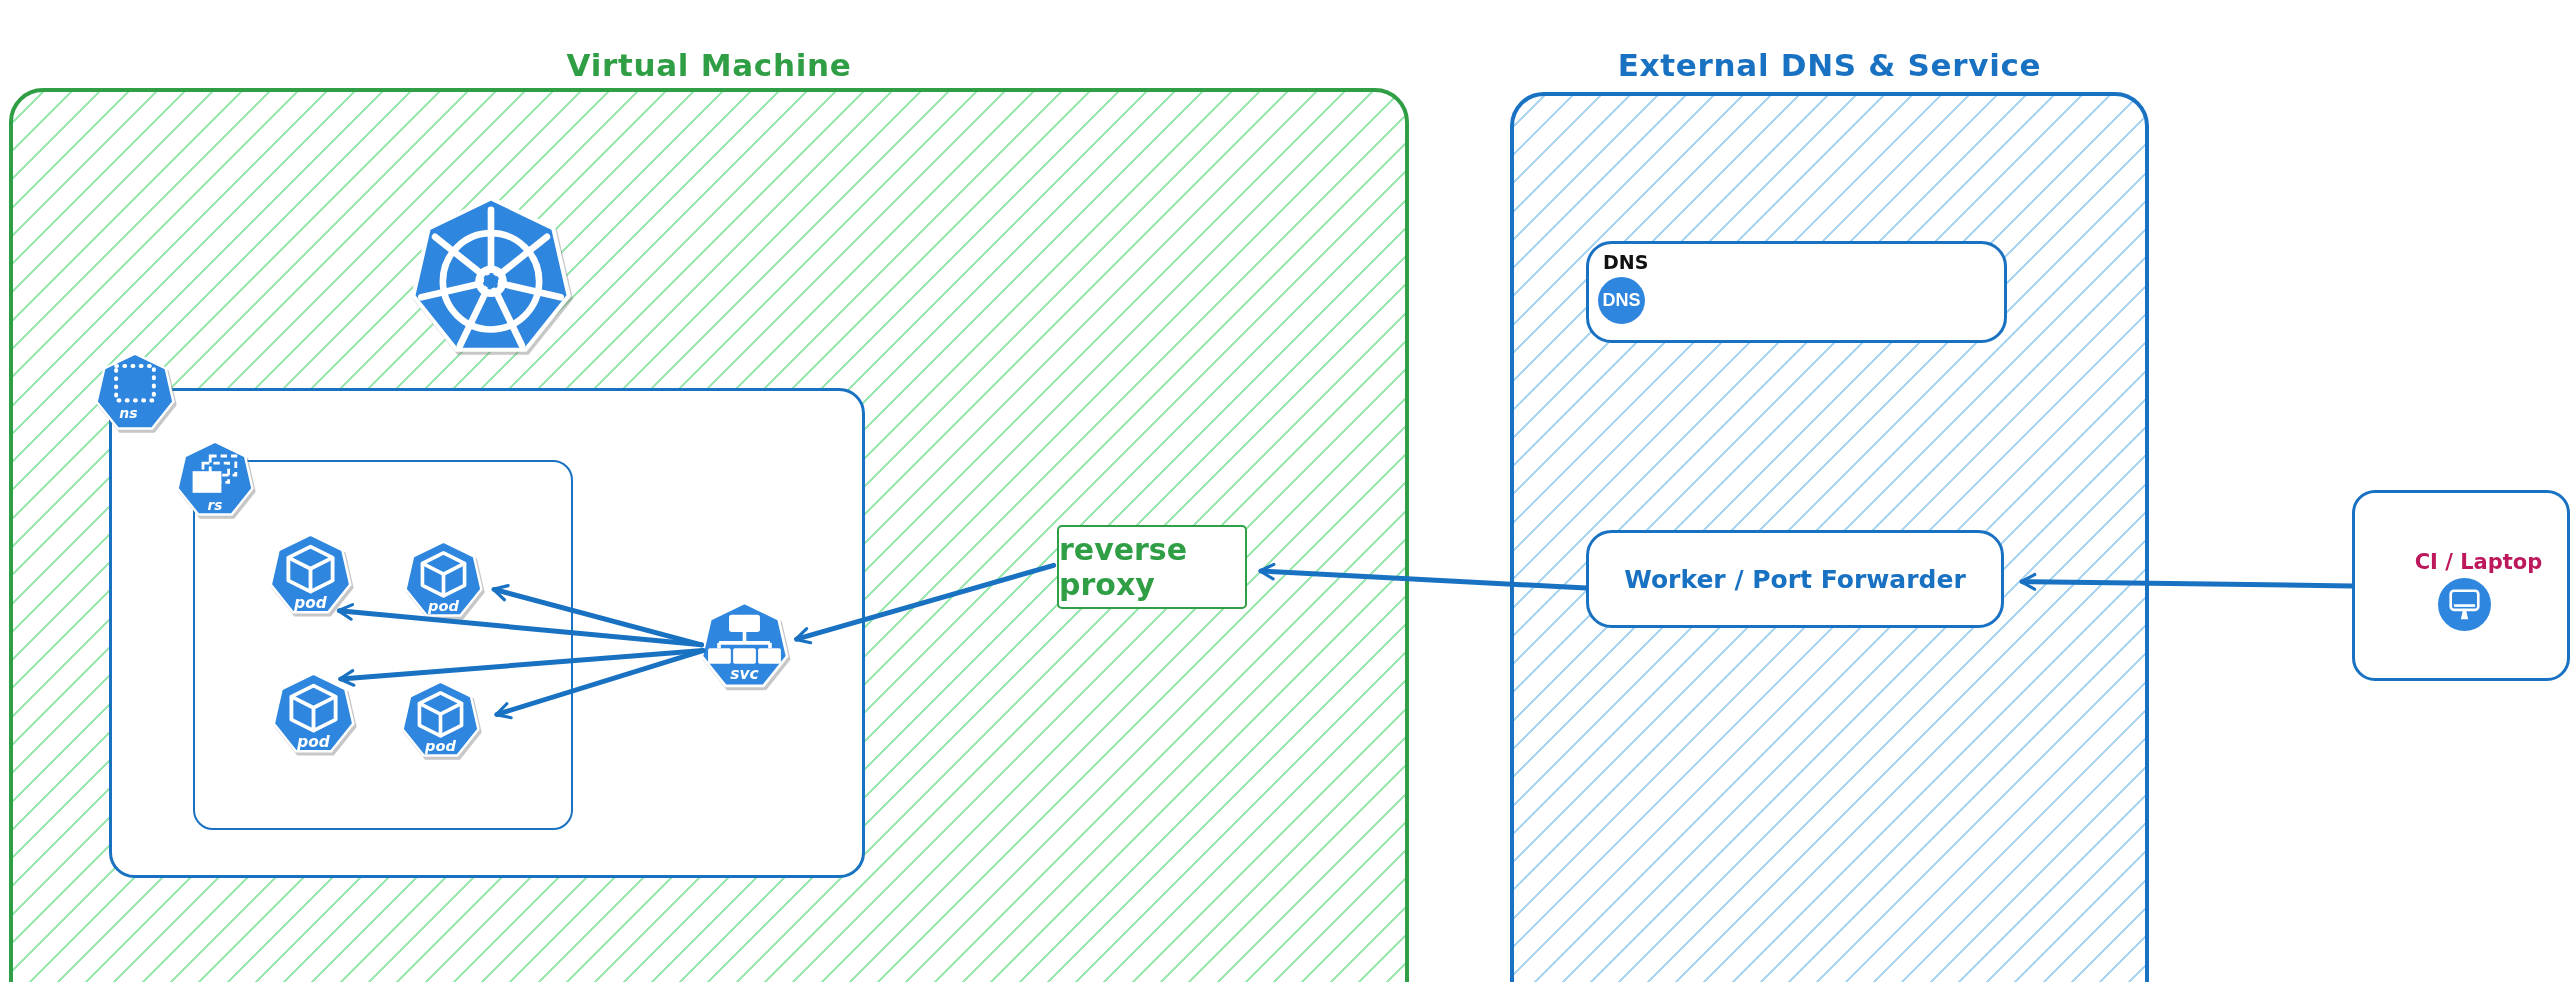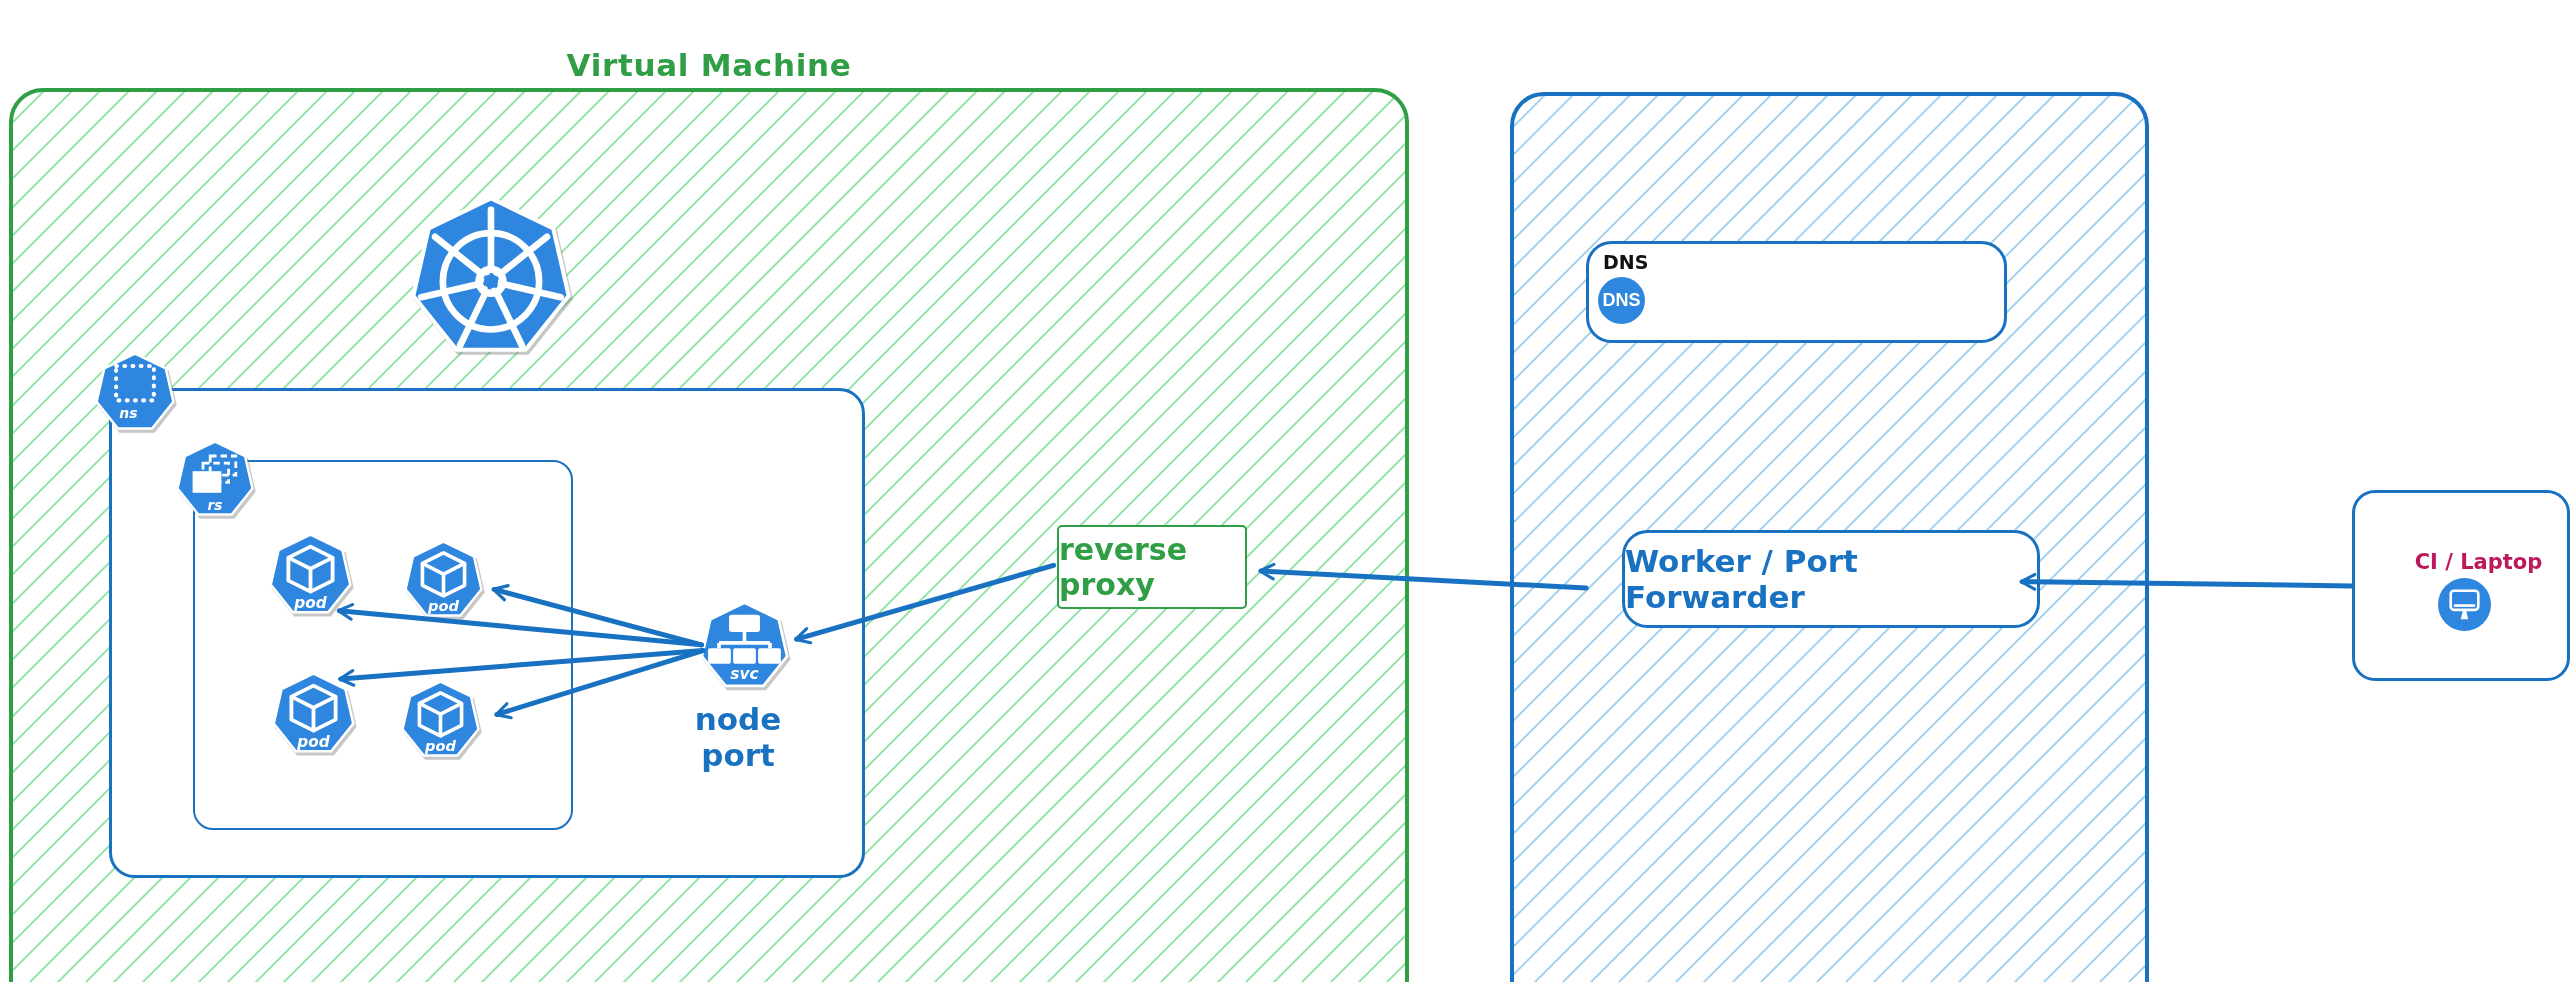--- a/index.html
+++ b/index.html
@@ -36,38 +36,39 @@
   .dns-box{left:1586px;top:197px;width:415px;height:96px;background:#fff;border:3.6px solid #1971c2;border-radius:25.6px;}
   .dns-tag{left:1603px;top:207px;color:#111;font-size:19px;font-weight:600;}
   .dns-badge{
     left:1598px;top:233px;width:47px;height:47px;border-radius:50%;background:#2e86de;
     display:flex;align-items:center;justify-content:center;color:#fff;font-size:18px;font-weight:600;
     font-family:"Liberation Sans",sans-serif;
   }
   .cname-label{left:1671px;top:197px;width:227px;height:96px;display:flex;align-items:center;justify-content:center;
     color:#1971c2;font-size:28px;font-weight:600;}
   .worker-box{
-    left:1622px;top:486px;width:412px;height:92px;background:#fff;border:3.6px solid #1971c2;border-radius:25.6px;
-    display:flex;align-items:center;justify-content:center;color:#1971c2;font-size:31px;font-weight:600;
+    left:1586px;top:486px;width:412px;height:92px;background:#fff;border:3.6px solid #1971c2;border-radius:25.6px;
+    display:flex;align-items:center;justify-content:center;color:#1971c2;font-size:25px;font-weight:600;
   }
   .ci-box{left:2352px;top:446px;width:212px;height:185px;background:#fff;border:3.6px solid #1971c2;border-radius:23px;}
   .ci-label{left:2386px;top:506px;width:185px;text-align:center;color:#be185d;font-size:21px;font-weight:700;}
   .monitor-circle{left:2438px;top:534px;width:53px;height:53px;border-radius:50%;background:#2e86de;}
   .nodeport-label{left:653px;top:657px;width:170px;text-align:center;color:#1971c2;font-size:31px;font-weight:600;}
   
   .hept{filter:drop-shadow(2.8px 3.6px 0 rgba(130,130,130,.45));}
   .icon-text{font-family:"DejaVu Sans",sans-serif;fill:#fff;font-weight:bold;font-style:italic;}
   .arrows{left:0;top:0;width:2576px;height:983px;pointer-events:none;}
 </style>
 </head>
 <body>
 
 <div class="canvas">
 
   <div class="abs group-title vm-title">Virtual Machine</div>
+  <div class="abs group-title ext-title">External DNS &amp; Service</div>
 
   <div class="abs vm-box"></div>
 
   <div class="abs ns-box"></div>
 
   <div class="abs rs-box"></div>
 
   <svg class="abs hept" style="left:408px;top:151px" width="166" height="166" viewBox="0 0 100 100">
     <polygon points="50,2 87.5,20.1 96.8,60.7 70.8,93.2 29.2,93.2 3.2,60.7 12.5,20.1" fill="#2e86de" stroke="#fff" stroke-width="2.5"></polygon>
     <circle cx="50" cy="52" r="29" fill="none" stroke="#fff" stroke-width="4"></circle>
@@ -146,21 +147,20 @@
       <line x1="22" y1="46" x2="78" y2="46"></line>
       <line x1="22" y1="46" x2="22" y2="52"></line>
       <line x1="78" y1="46" x2="78" y2="52"></line>
     </g>
     <rect x="10" y="52" width="25" height="17" rx="2" fill="#fff"></rect>
     <rect x="37.5" y="52" width="25" height="17" rx="2" fill="#fff"></rect>
     <rect x="65" y="52" width="25" height="17" rx="2" fill="#fff"></rect>
     <text class="icon-text" x="50" y="86" font-size="17" text-anchor="middle">svc</text>
   </svg>
 
-  <div class="abs nodeport-label">node port</div>
 
   <div class="abs rproxy-box">
     <span>reverse proxy</span>
   </div>
 
   <div class="abs ext-box"></div>
 
   <div class="abs dns-box"></div>
   <div class="abs dns-tag">DNS</div>
   <div class="abs dns-badge">

